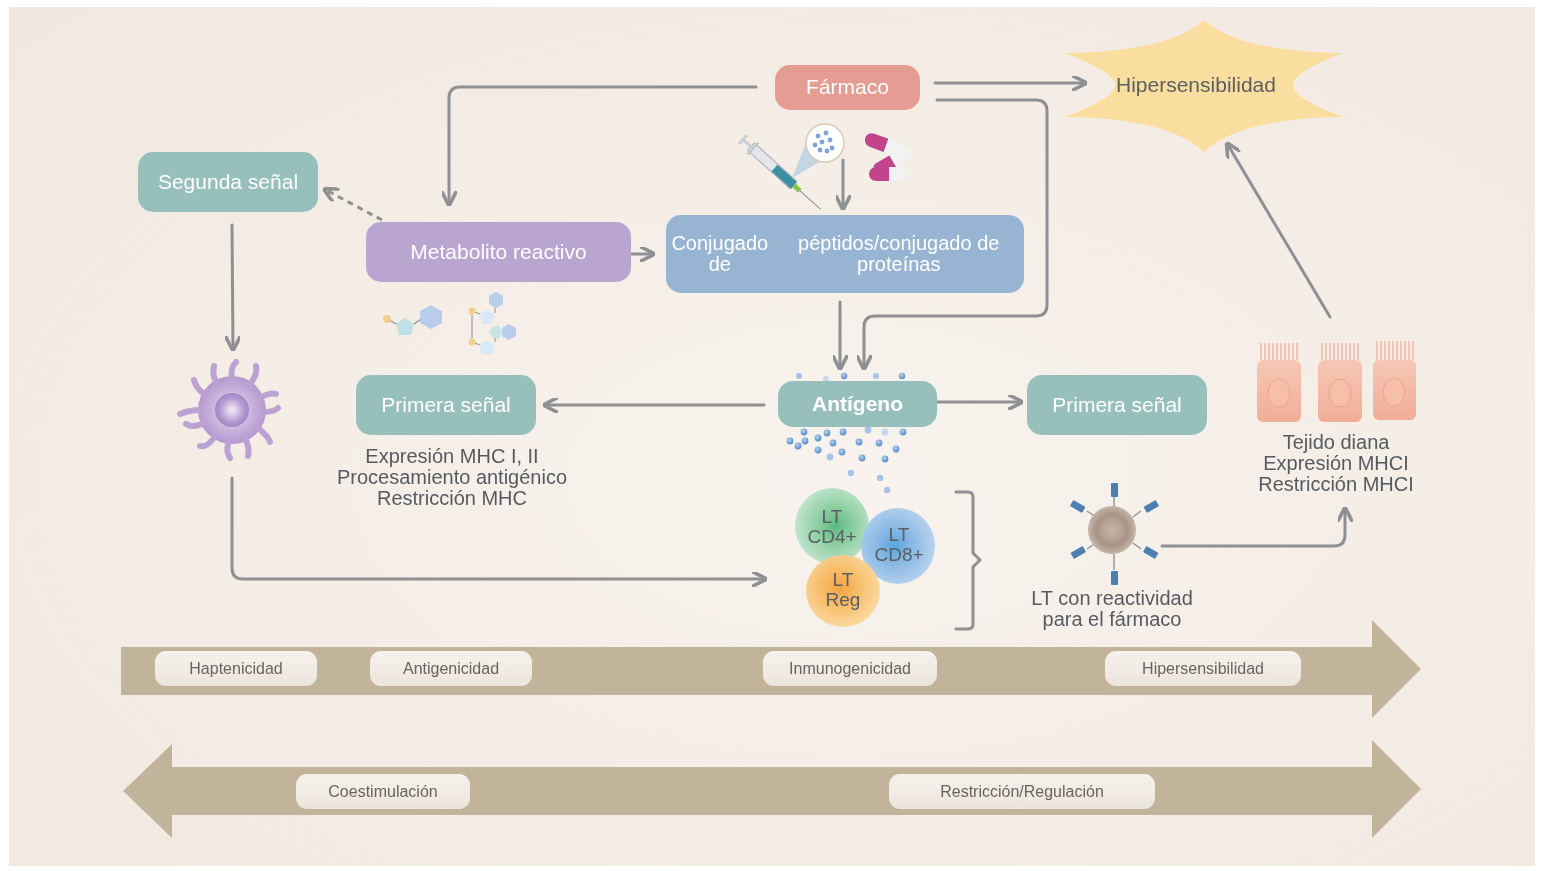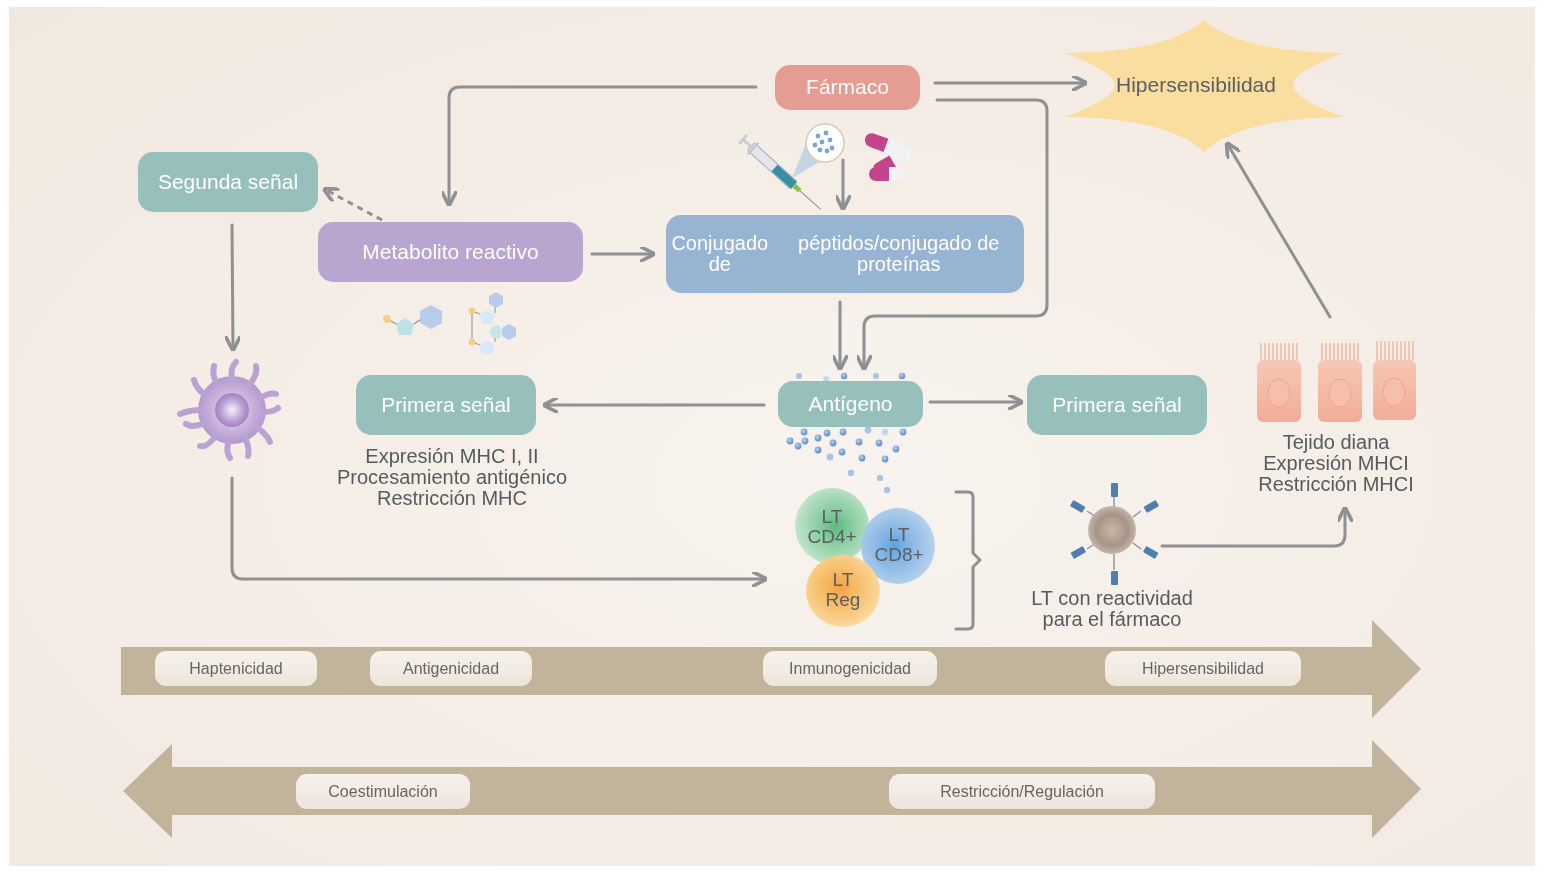--- a/index.html
+++ b/index.html
@@ -5,21 +5,21 @@
   html, body { margin: 0; padding: 0; background: #ffffff; }
   body { width: 1543px; height: 871px; position: relative; overflow: hidden;
          font-family: "Liberation Sans", "DejaVu Sans", sans-serif; }
   #canvas { position: absolute; left: 9px; top: 7px; width: 1526px; height: 859px;
             background: radial-gradient(ellipse at 55% 55%, #f8f3ee 0%, #f5eee7 45%, #f1e8df 100%); }
   svg.overlay { position: absolute; left: 0; top: 0; width: 1543px; height: 871px; }
   .box { position: absolute; display: flex; align-items: center; justify-content: center;
          text-align: center; color: #ffffff; border-radius: 15px; line-height: 1.05; }
   .box.teal { background: #97c0bd; font-size: 21px; }
   .box.salmon { background: #e59d93; font-size: 21px; }
-  .box.purple { background: #baa4d0; font-size: 21px; }
+  .box.purple { background: #baa4d0; font-size: 21px; margin-left: 48px; }
   .box.blue { background: #97b4d3; font-size: 20px; flex-direction: row; }
   .label { position: absolute; color: #555b60; text-align: center; line-height: 1.05; }
   .label span { display: block; }
   .tag { position: absolute; height: 35px; display: flex; align-items: center; justify-content: center;
          border-radius: 11px; color: #6a6460; font-size: 16px;
          background: linear-gradient(180deg, #f6f2ec 0%, #ebe5dc 100%); }
   .burst-text { position: absolute; color: #5b5f63; font-size: 21px; }
   .cell-text { position: absolute; color: #5a5f66; font-size: 19px; text-align: center; line-height: 1.05; }
   .cell-text span { display: block; }
 </style>
@@ -315,21 +315,21 @@
 
 <div class="box blue" style="left:666px; top:215px; width:358px; height:78px;">
   <span>Conjugado de</span>
   <span>péptidos/conjugado de proteínas</span>
 </div>
 
 <div class="box teal" style="left:356px; top:375px; width:180px; height:60px;">
   <span>Primera señal</span>
 </div>
 
-<div class="box teal" style="left:778px; top:381px; width:145px; height:46px;">
+<div class="box teal" style="left:778px; top:381px; width:159px; height:46px;font-weight:bold;">
   <span>Antígeno</span>
 </div>
 
 <div class="box teal" style="left:1027px; top:375px; width:180px; height:60px;">
   <span>Primera señal</span>
 </div>
 
 <div class="label" style="left:302px; top:446px; width:300px; font-size:20px;">
   <span>Expresión MHC I, II</span>
   <span>Procesamiento antigénico</span>

